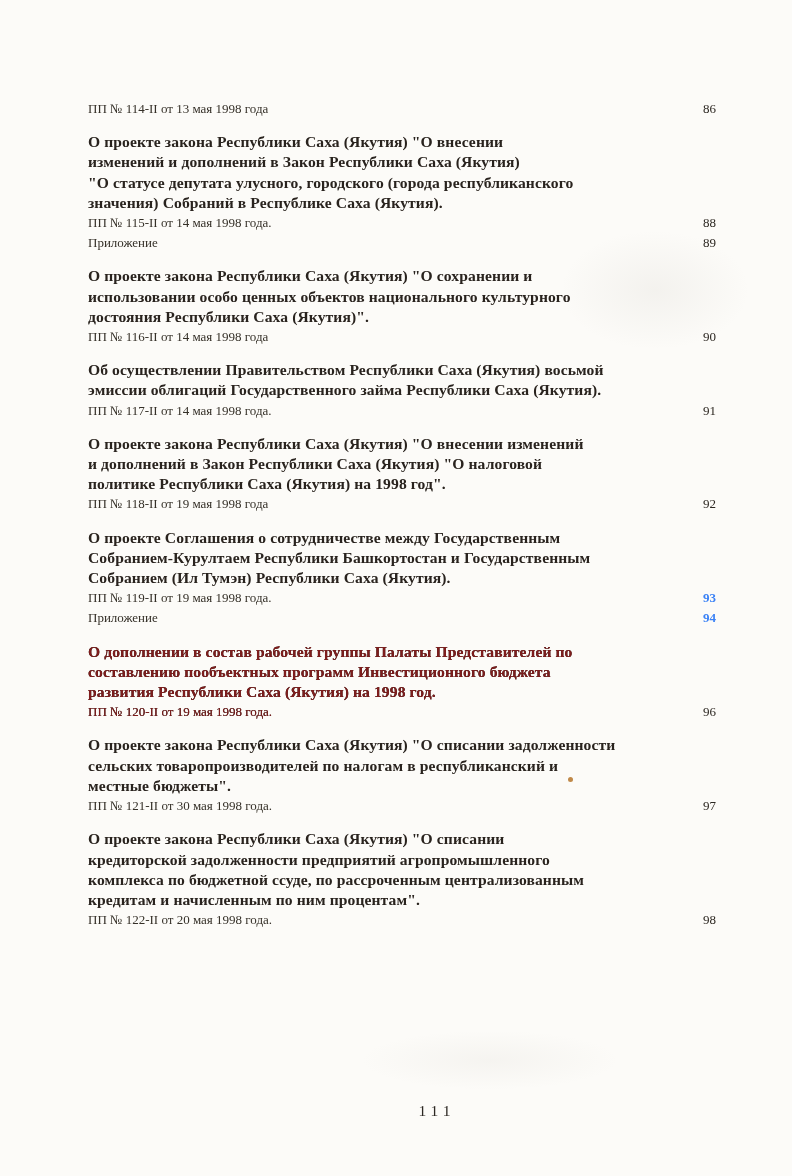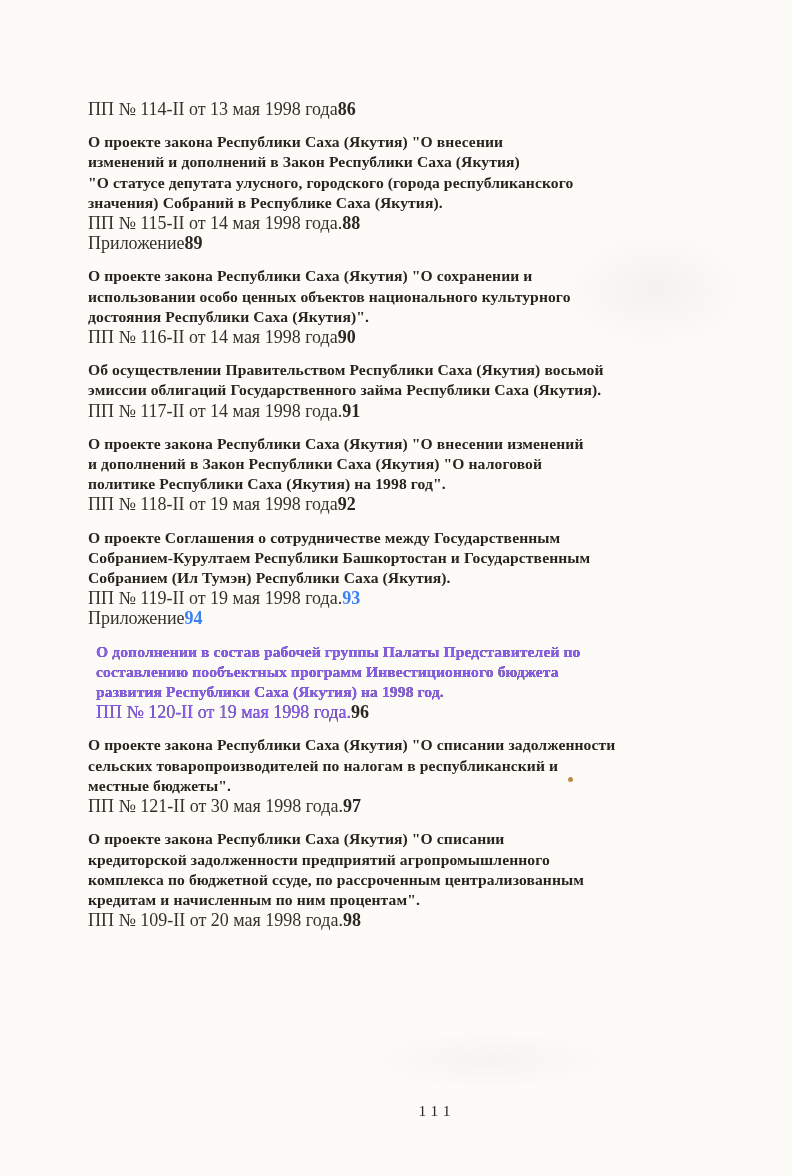--- a/index.html
+++ b/index.html
@@ -34,31 +34,30 @@
   .entry-title {
     font-weight: bold;
     font-size: 15.6px;
     line-height: 20.2px;
     white-space: pre;
     letter-spacing: 0.1px;
     color: #29231e;
   }
   .entry.strong .entry-title,
   .entry.strong .label {
-    color: #8b5cf6;
+    color: #7f1d1d;
     text-shadow: 0 0 0.45px #1d1712;
-    margin-left: 8px;
   }
   .entry-rows { width: 628px; }
   .row {
-    display: flex; align-items: baseline;
-    font-size: 18px; line-height: 20.2px;
+    display: flex; justify-content: space-between; align-items: baseline;
+    font-size: 13px; line-height: 20.2px;
   }
   .row .label { font-weight: normal; color: #353028; }
-  .row .page { color: #2b2620; font-variant-numeric: tabular-nums; font-weight: bold; }
+  .row .page { color: #2b2620; font-variant-numeric: tabular-nums; }
   .row.bold-page .page { font-weight: bold; color: #3b82f6; }
   .footer {
     position: absolute; bottom: 56px; left: 0; right: 0;
     text-align: center;
     transform: translateX(41px);
     font-size: 15.5px; letter-spacing: 5px;
     color: #2b2722;
   }
 </style>
 </head>
@@ -171,21 +170,21 @@
         </div>
   </div>
 
   <div class="entry">
     <div class="entry-title">О проекте закона Республики Саха (Якутия) "О списании
 кредиторской задолженности предприятий агропромышленного
 комплекса по бюджетной ссуде, по рассроченным централизованным
 кредитам и начисленным по ним процентам".</div>
     <div class="entry-rows">
           <div class="row">
-            <span class="label">ПП № 109-II от 20 мая 1998 года.</span>
+            <span class="label">ПП № 122-II от 20 мая 1998 года.</span>
             <span class="page">98</span>
           </div>
         </div>
   </div>
 </div>
 
   <div class="footer">111</div>
 </div>
 
 </body></html>

